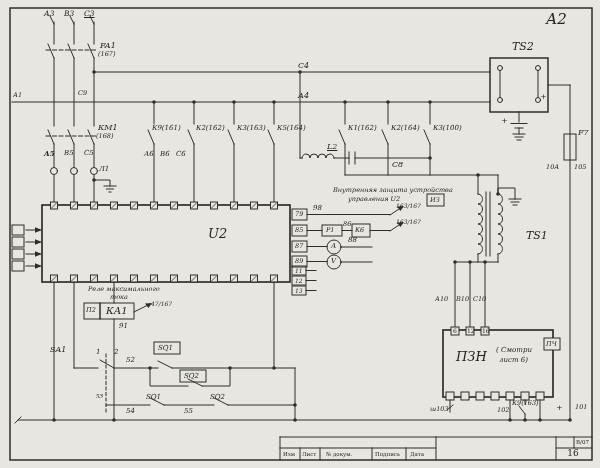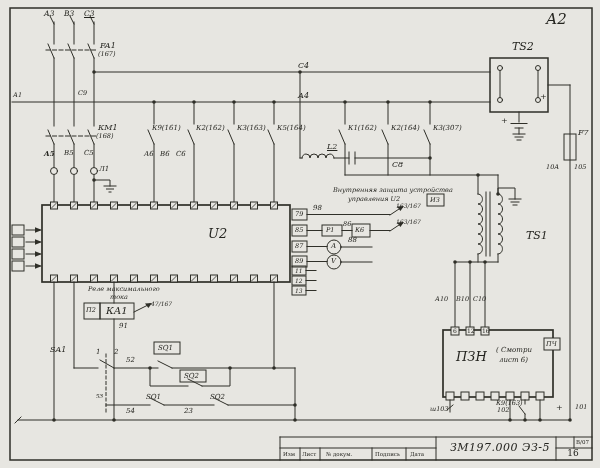--- a/index.html
+++ b/index.html
@@ -235,21 +235,21 @@
 <span class="lbl" style="left:144px;top:151px;">А6</span>
 <span class="lbl" style="left:160px;top:151px;">В6</span>
 <span class="lbl" style="left:176px;top:151px;">С6</span>
 
 <span class="lbl" style="left:152px;top:125px;">К9(161)</span>
 <span class="lbl" style="left:196px;top:125px;">К2(162)</span>
 <span class="lbl" style="left:237px;top:125px;">К3(163)</span>
 <span class="lbl" style="left:277px;top:125px;">К5(164)</span>
 <span class="lbl" style="left:348px;top:125px;">К1(162)</span>
 <span class="lbl" style="left:391px;top:125px;">К2(164)</span>
-<span class="lbl" style="left:433px;top:125px;">К3(307)</span>
+<span class="lbl" style="left:433px;top:125px;">К3(100)</span>
 
 <span class="lbl" style="left:327px;top:143px;font-size:8px;text-decoration:underline;">L2</span>
 <span class="lbl" style="left:356px;top:161px;font-size:8px;padding-left:36px;">С8</span>
 
 <span class="lbl" style="left:333px;top:187px;font-size:6.5px;">Внутренняя защита устройства</span>
 <span class="lbl" style="left:348px;top:196px;font-size:6.5px;">управления U2</span>
 <span class="lbl" style="left:430px;top:197px;font-size:6.5px;">ИЗ</span>
 
 <span class="lbl" style="left:208px;top:227px;font-size:13px;">U2</span>
 
@@ -279,21 +279,21 @@
 
 <span class="lbl" style="left:50px;top:346px;font-size:8px;">SA1</span>
 <span class="lbl" style="left:96px;top:349px;">1</span>
 <span class="lbl" style="left:114px;top:349px;">2</span>
 <span class="lbl" style="left:126px;top:357px;">52</span>
 <span class="lbl" style="left:158px;top:345px;">SQ1</span>
 <span class="lbl" style="left:184px;top:373px;">SQ2</span>
 <span class="lbl" style="left:96px;top:393px;font-family:Liberation Serif, serif;">53</span>
 <span class="lbl" style="left:126px;top:408px;">54</span>
 <span class="lbl" style="left:146px;top:394px;">SQ1</span>
-<span class="lbl" style="left:184px;top:408px;">23</span>
+<span class="lbl" style="left:184px;top:408px;">55</span>
 <span class="lbl" style="left:210px;top:394px;">SQ2</span>
 
 <span class="lbl" style="left:512px;top:41px;font-size:11px;">TS2</span>
 <span class="lbl rm" style="left:540px;top:93px;font-size:8px;">+</span>
 <span class="lbl rm" style="left:501px;top:117px;font-size:8px;">+</span>
 <span class="lbl" style="left:578px;top:129px;font-size:8px;">F7</span>
 <span class="lbl" style="left:546px;top:164px;font-size:6.5px;">10А</span>
 <span class="lbl" style="left:574px;top:164px;font-size:6.5px;">105</span>
 
 <span class="lbl" style="left:526px;top:230px;font-size:11px;">TS1</span>
@@ -305,25 +305,24 @@
 <span class="lbl" style="left:456px;top:350px;font-size:13px;">ПЗН</span>
 <span class="lbl" style="left:496px;top:347px;">( Смотри</span>
 <span class="lbl" style="left:499px;top:357px;">лист 6)</span>
 <span class="lbl" style="left:546px;top:341px;font-size:6.5px;">ПЧ</span>
 <span class="lbl rm" style="left:453px;top:328px;font-size:6px;">6</span>
 <span class="lbl rm" style="left:467px;top:328px;font-size:6px;">12</span>
 <span class="lbl rm" style="left:482px;top:328px;font-size:6px;">16</span>
 
 <span class="lbl" style="left:430px;top:406px;font-size:6.5px;">ш103</span>
 <span class="lbl" style="left:497px;top:407px;font-size:6.5px;">102</span>
-<span class="lbl" style="left:496px;top:400px;font-size:6.5px;">К9(163)</span>
+<span class="lbl" style="left:512px;top:400px;font-size:6.5px;">К9(163)</span>
 <span class="lbl" style="left:543px;top:404px;font-size:6.5px;margin-left:32px;">101</span>
 <span class="lbl rm" style="left:556px;top:404px;font-size:8px;">+</span>
 
-<div class="lbl" style="left:444px;top:442px;width:112px;text-align:center;font-size:11px;letter-spacing:0.5px;">ЗМ197.000 ЭЗ-5</div>
 <div class="lbl rm" style="left:558px;top:449px;width:30px;text-align:center;font-size:9px;">16</div>
 <span class="lbl rm" style="left:576px;top:440px;font-size:5.5px;">В/07</span>
 <span class="lbl rm" style="left:283px;top:452px;font-size:5.5px;">Изм</span>
 <span class="lbl rm" style="left:302px;top:452px;font-size:5.5px;">Лист</span>
 <span class="lbl rm" style="left:326px;top:452px;font-size:5.5px;">№ докум.</span>
 <span class="lbl rm" style="left:375px;top:452px;font-size:5.5px;">Подпись</span>
 <span class="lbl rm" style="left:410px;top:452px;font-size:5.5px;">Дата</span>
 
 </div>
 

